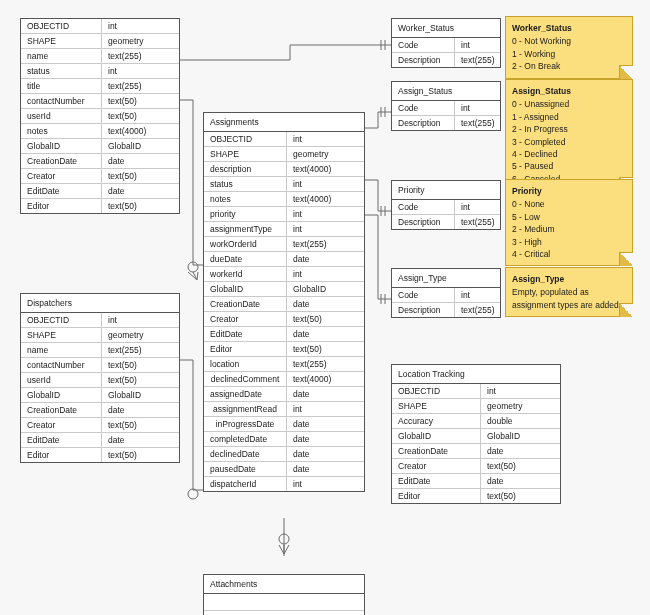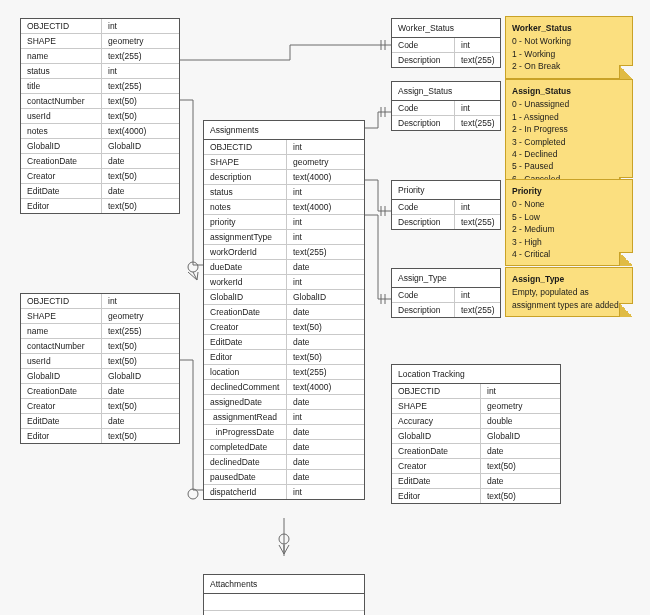--- a/index.html
+++ b/index.html
@@ -162,20 +162,21 @@
             <div class="cell-name" style="width: 80px;">EditDate</div>
             <div class="cell-type">date</div>
           </div>
           <div class="row">
             <div class="cell-name" style="width: 80px;">Editor</div>
             <div class="cell-type">text(50)</div>
           </div>
         </div>
       </div>
       <div class="entity" style="left: 20px; top: 293px; width: 160px;">
+        <div class="title">Dispatchers</div>
         <div class="rows">
           <div class="row">
             <div class="cell-name" style="width: 80px;">OBJECTID</div>
             <div class="cell-type">int</div>
           </div>
           <div class="row">
             <div class="cell-name" style="width: 80px;">SHAPE</div>
             <div class="cell-type">geometry</div>
           </div>
           <div class="row">
@@ -205,21 +206,21 @@
           <div class="row">
             <div class="cell-name" style="width: 80px;">EditDate</div>
             <div class="cell-type">date</div>
           </div>
           <div class="row">
             <div class="cell-name" style="width: 80px;">Editor</div>
             <div class="cell-type">text(50)</div>
           </div>
         </div>
       </div>
-      <div class="entity" style="left: 203px; top: 120px; width: 162px;">
+      <div class="entity" style="left: 203px; top: 112px; width: 162px;">
         <div class="title">Assignments</div>
         <div class="rows">
           <div class="row">
             <div class="cell-name" style="width: 82px;">OBJECTID</div>
             <div class="cell-type">int</div>
           </div>
           <div class="row">
             <div class="cell-name" style="width: 82px;">SHAPE</div>
             <div class="cell-type">geometry</div>
           </div>

